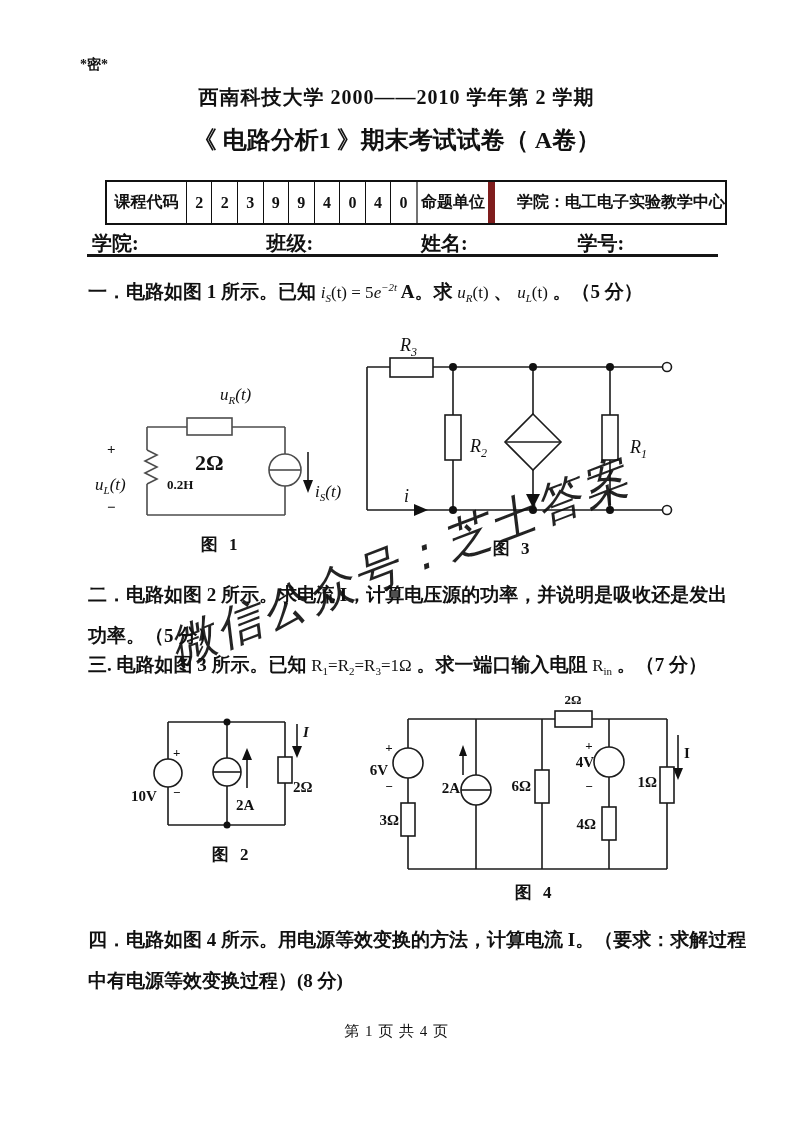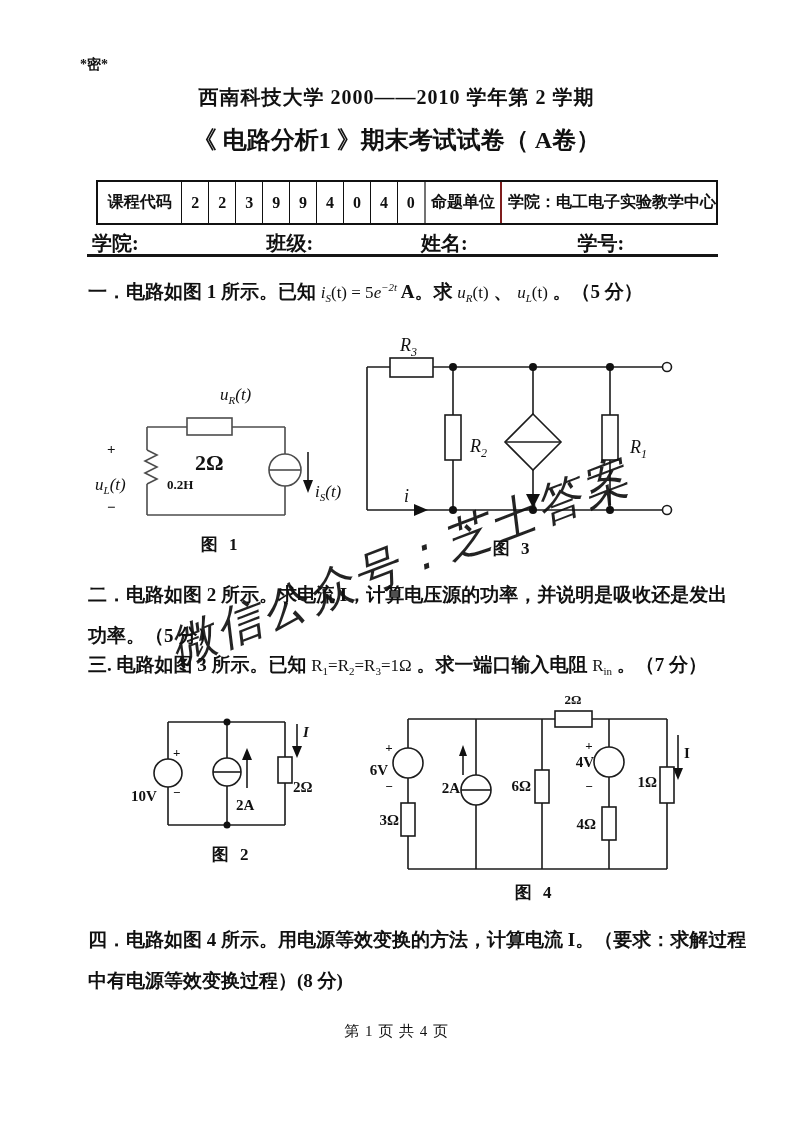--- a/index.html
+++ b/index.html
@@ -3,26 +3,26 @@
 <meta charset="utf-8">
 <style>
   html,body{margin:0;padding:0;background:#ffffff;}
   .page{position:relative;width:793px;height:1122px;background:#ffffff;overflow:hidden;
         font-family:"Liberation Serif","DejaVu Serif",serif;color:#111;}
   .abs{position:absolute;}
   .secret{left:80px;top:56px;font-size:14px;font-weight:700;}
   .title1{left:0;top:84px;width:100%;text-align:center;font-size:20px;font-weight:700;letter-spacing:1px;}
   .title2{left:0;top:124px;width:100%;text-align:center;font-size:24px;font-weight:700;}
   
-  .ctable{left:96px;top:180px;width:622px;height:45px;display:flex;border:2px solid #111;box-sizing:border-box;}
+  .ctable{left:105px;top:180px;width:622px;height:45px;display:flex;border:2px solid #111;box-sizing:border-box;}
   .ctable .cell{display:flex;align-items:center;justify-content:center;font-weight:700;font-size:16px;box-sizing:border-box;}
   .c-label{width:90px;}
   .c-digit{width:29px;border-left:1px solid #111;}
   .c-unit-label{width:82px;border-left:2px solid #737373;}
-  .c-unit-value{flex:1;border-left:2px solid #7f1d1d;justify-content:flex-start !important;padding-left:6px;font-size:14px;white-space:nowrap;text-align:right;}
+  .c-unit-value{flex:1;border-left:7px solid #7f1d1d;justify-content:flex-start !important;padding-left:22px;font-size:14px;white-space:nowrap;text-align:right;}
   
   .stu-row{left:92px;top:230px;width:600px;display:flex;align-items:flex-end;font-size:20px;font-weight:700;}
   .stu-label{white-space:nowrap;}
   .blank{display:inline-block;border-bottom:1.5px solid #111;height:16px;}
   .b1{width:128px;}.b2{width:108px;}.b3{width:110px;}.b4{width:68px;}
   .rule{left:87px;top:254px;width:631px;height:3px;background:#151515;}
   
   .q{font-size:19px;font-weight:700;line-height:27px;white-space:nowrap;}
   .q1{left:88px;top:274px;}
   .q2{left:88px;top:574px;line-height:41px;}

